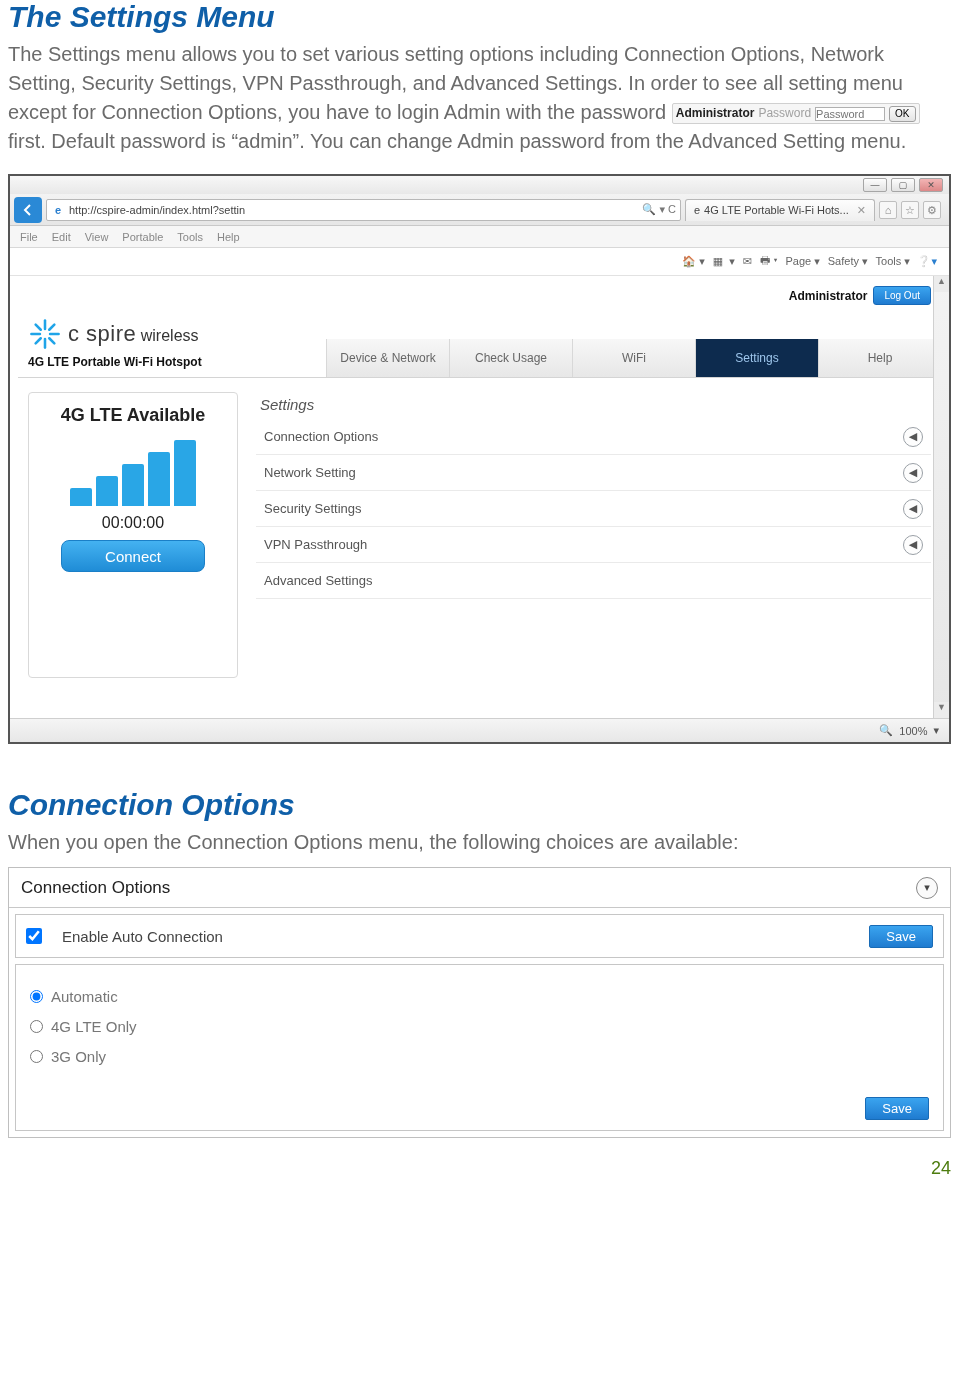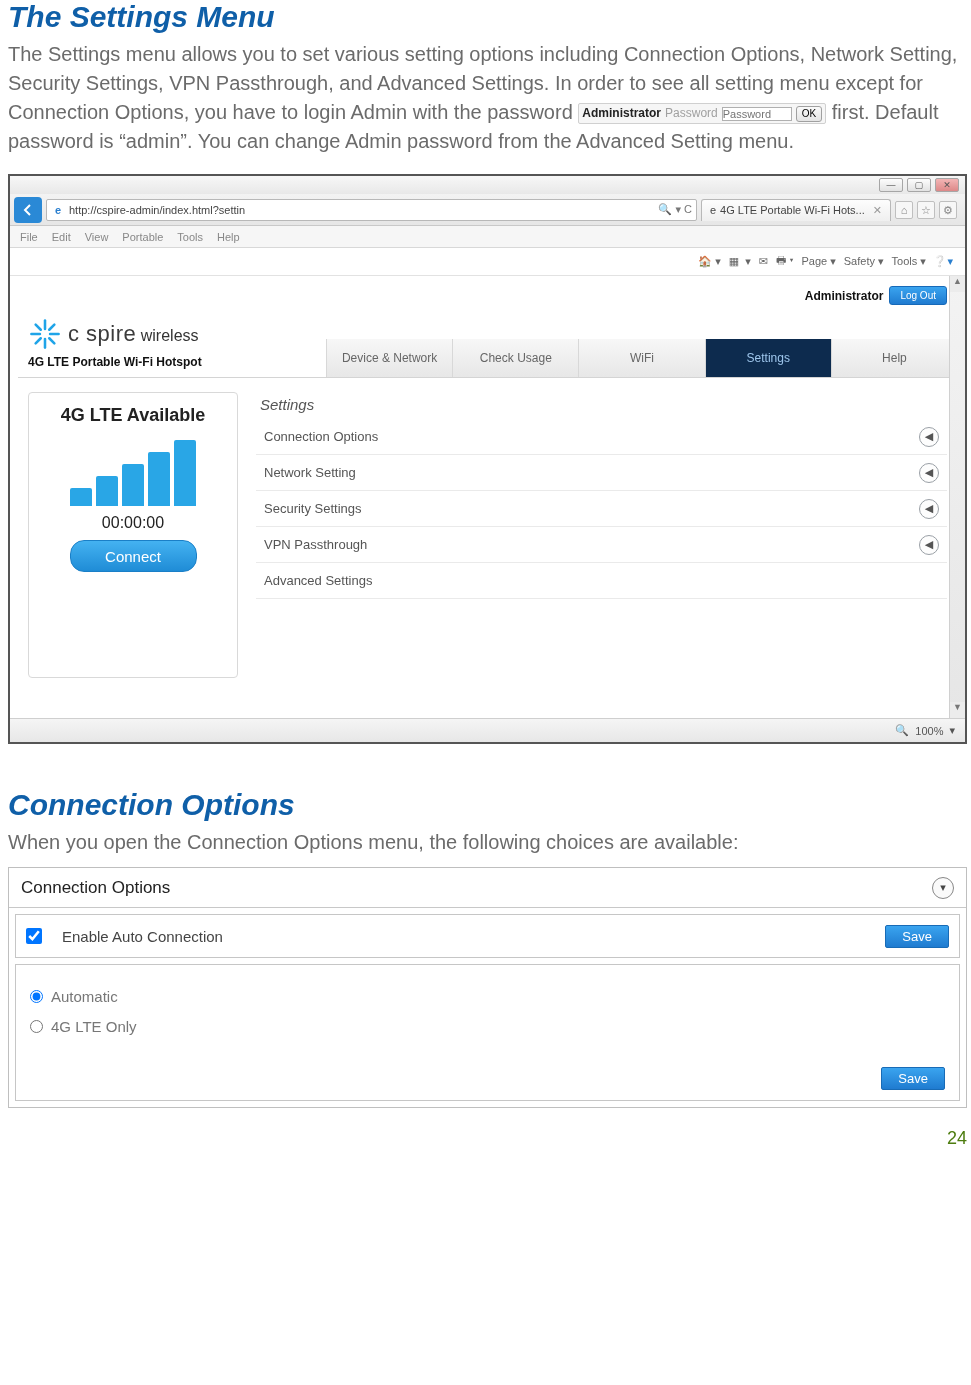--- a/index.html
+++ b/index.html
@@ -1,17 +1,17 @@
 <!DOCTYPE html>
 <html><head>
 <meta charset="utf-8">
 <style>
   * { box-sizing: border-box; margin: 0; padding: 0; }
   body { font-family: Arial, Helvetica, sans-serif; background: #fff; width: 971px; color: #333; }
-  .page { padding: 0 4px 20px 8px; }
+  .page { padding: 0 20px 20px 8px; }
 
   h1.heading { color: #0f5fa8; font-style: italic; font-weight: bold; font-size: 30px; margin-bottom: 6px; }
   p.body-text { color: #6b6b6b; font-size: 20px; line-height: 1.45; }
 
   
   .inline-widget { display: inline-flex; align-items: center; gap: 4px; vertical-align: middle; border: 1px solid #d0d0d0; background: #f6f6f6; padding: 1px 3px; border-radius: 2px; font-size: 12px; color: #333; }
   .inline-widget .lbl { font-weight: bold; color: #222; }
   .inline-widget .lbl2 { color: #a0a0a0; }
   .inline-widget input { width: 70px; height: 14px; border: 1px solid #b0b0b0; font-size: 11px; }
   .inline-widget .ok-btn { background: linear-gradient(#fafafa,#e4e4e4); border: 1px solid #a0a0a0; border-radius: 3px; font-size: 10px; padding: 0 5px; height: 16px; line-height: 14px; }
@@ -51,21 +51,21 @@
   .tabs .tab { flex: 1; text-align: center; height: 38px; line-height: 38px; font-size: 12px; color: #666; border-left: 1px solid #d8d8d8; background: linear-gradient(#f7f7f7,#e7e7e7); }
   .tabs .tab.active { background: #0d2b4e; color: #9ec6ec; }
 
   .main-cols { display: flex; gap: 18px; padding: 14px 10px 40px 10px; min-height: 340px; }
 
   .status-card { width: 210px; border: 1px solid #d9d9d9; border-radius: 4px; padding: 12px 10px 14px 10px; display: flex; flex-direction: column; align-items: center; gap: 8px; background:#fff;}
   .status-title { font-weight: bold; color: #222; font-size: 18px; }
   .bars { display: flex; align-items: flex-end; gap: 4px; height: 68px; margin-top:4px;}
   .bars .bar { width: 22px; background: #29a6e6; border-radius: 2px 2px 0 0; }
   .timer-text { font-size: 16px; color: #222; }
-  .connect-btn { width: 127px; height: 32px; border-radius: 14px; background: linear-gradient(#44b2f1,#1f8cd6); color: #fff; border: 1px solid #1a7fc7; font-size: 15px; }
+  .connect-btn { width: 144px; height: 32px; border-radius: 8px; background: linear-gradient(#44b2f1,#1f8cd6); color: #fff; border: 1px solid #1a7fc7; font-size: 15px; }
 
   .settings-panel { flex: 1; }
   .panel-subtitle { font-style: italic; color: #555; font-size: 15px; padding: 4px 4px 6px 4px; }
   .setting-row { display: flex; justify-content: space-between; align-items: center; height: 36px; border-bottom: 1px solid #eaeaea; padding: 0 8px; font-size: 13px; color: #555; }
   .chev-circle { width: 20px; height: 20px; border: 1px solid #9aa0a6; border-radius: 50%; display: flex; align-items: center; justify-content: center; font-size: 11px; color: #555; background: #fdfdfd; }
 
   .statusbar { height: 24px; border-top: 1px solid #cfcfcf; background: linear-gradient(#f5f5f5,#e7e7e7); display: flex; justify-content: flex-end; align-items: center; gap: 6px; padding-right: 10px; font-size: 11px; color: #555; }
   .scrollhint { position:absolute; right:0; top:0; bottom:0; width:16px; background:linear-gradient(#f3f3f3,#e6e6e6); border-left:1px solid #d0d0d0;}
   .scrollhint .up,.scrollhint .dn{ position:absolute; left:0; right:0; height:16px; text-align:center; font-size:9px; color:#777; background:#ececec;}
   .scrollhint .up{top:0;} .scrollhint .dn{bottom:0;}
@@ -268,20 +268,24 @@
     <div class="co-sec">
       <div class="radio-block">
         <label>
           <input type="radio" name="mode" checked="" style="">
           <span>Automatic</span>
         </label>
         <label>
           <input type="radio" name="mode" style="">
           <span>4G LTE Only</span>
         </label>
+        <label>
+          <input type="radio" name="mode" style="">
+          <span>3G Only</span>
+        </label>
         <div class="save-row">
           <button class="save-btn">Save</button>
         </div>
       </div>
     </div>
   </div>
 
   <div class="page-num">24</div>
 </div>
 

